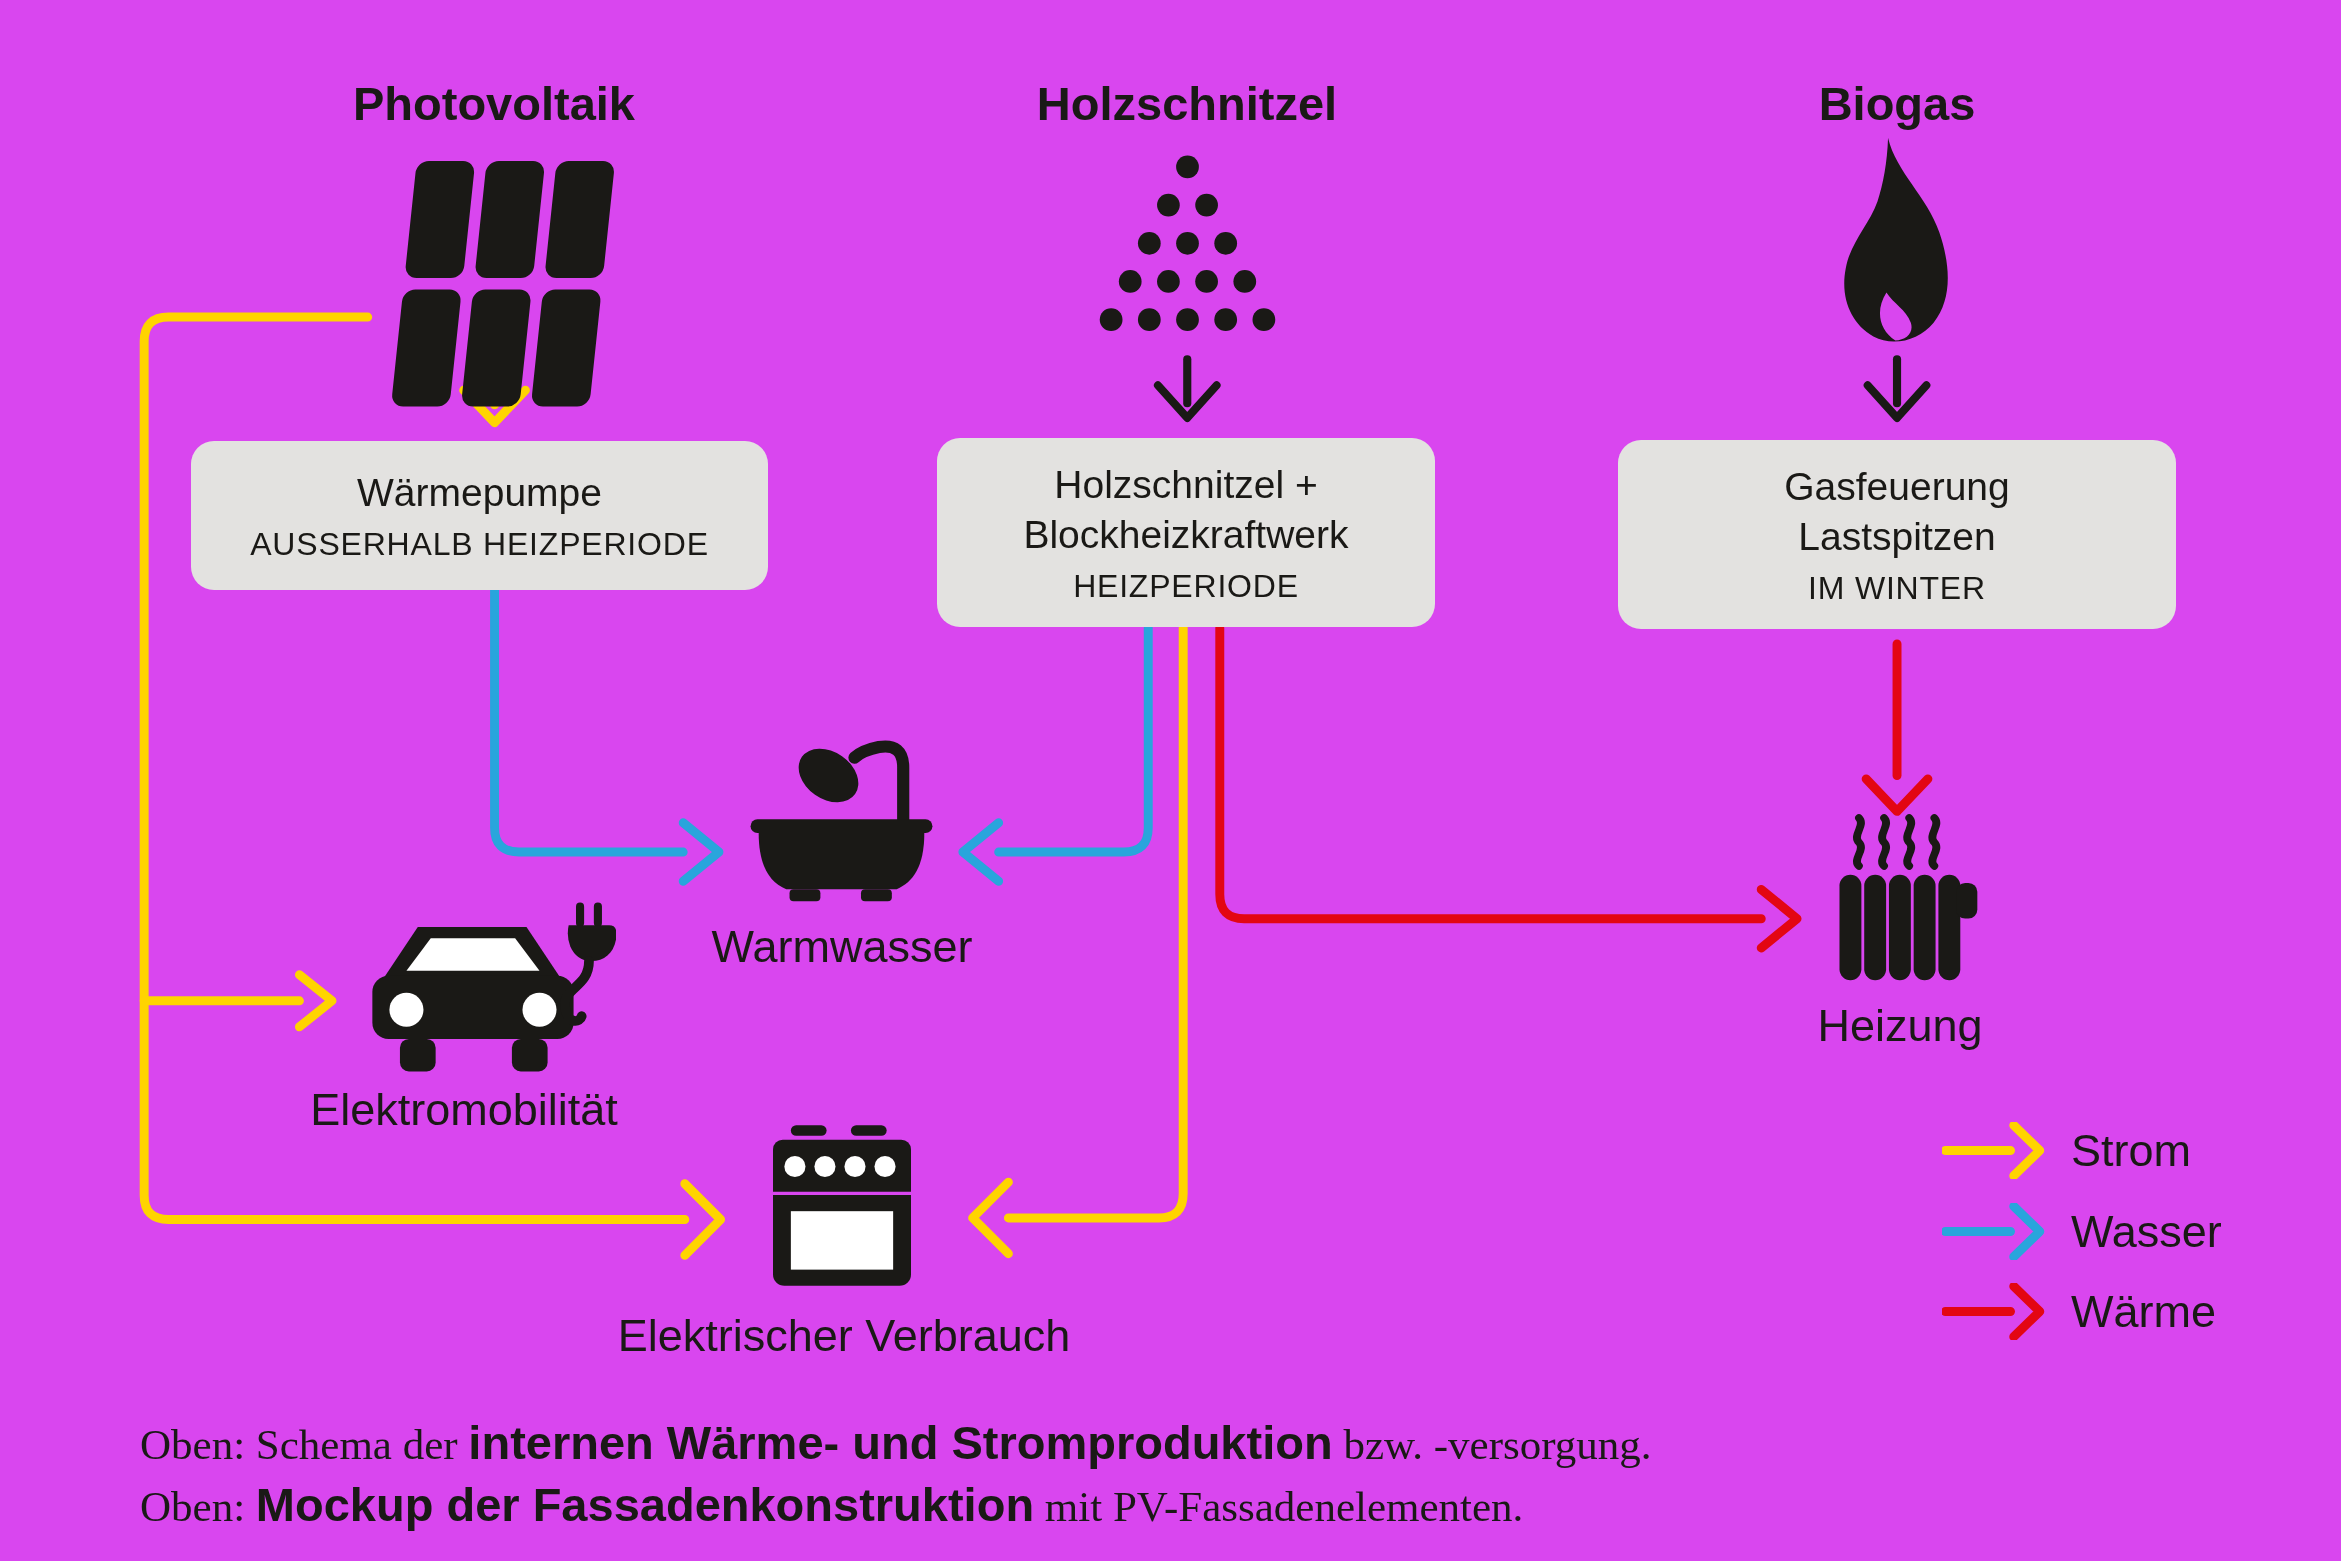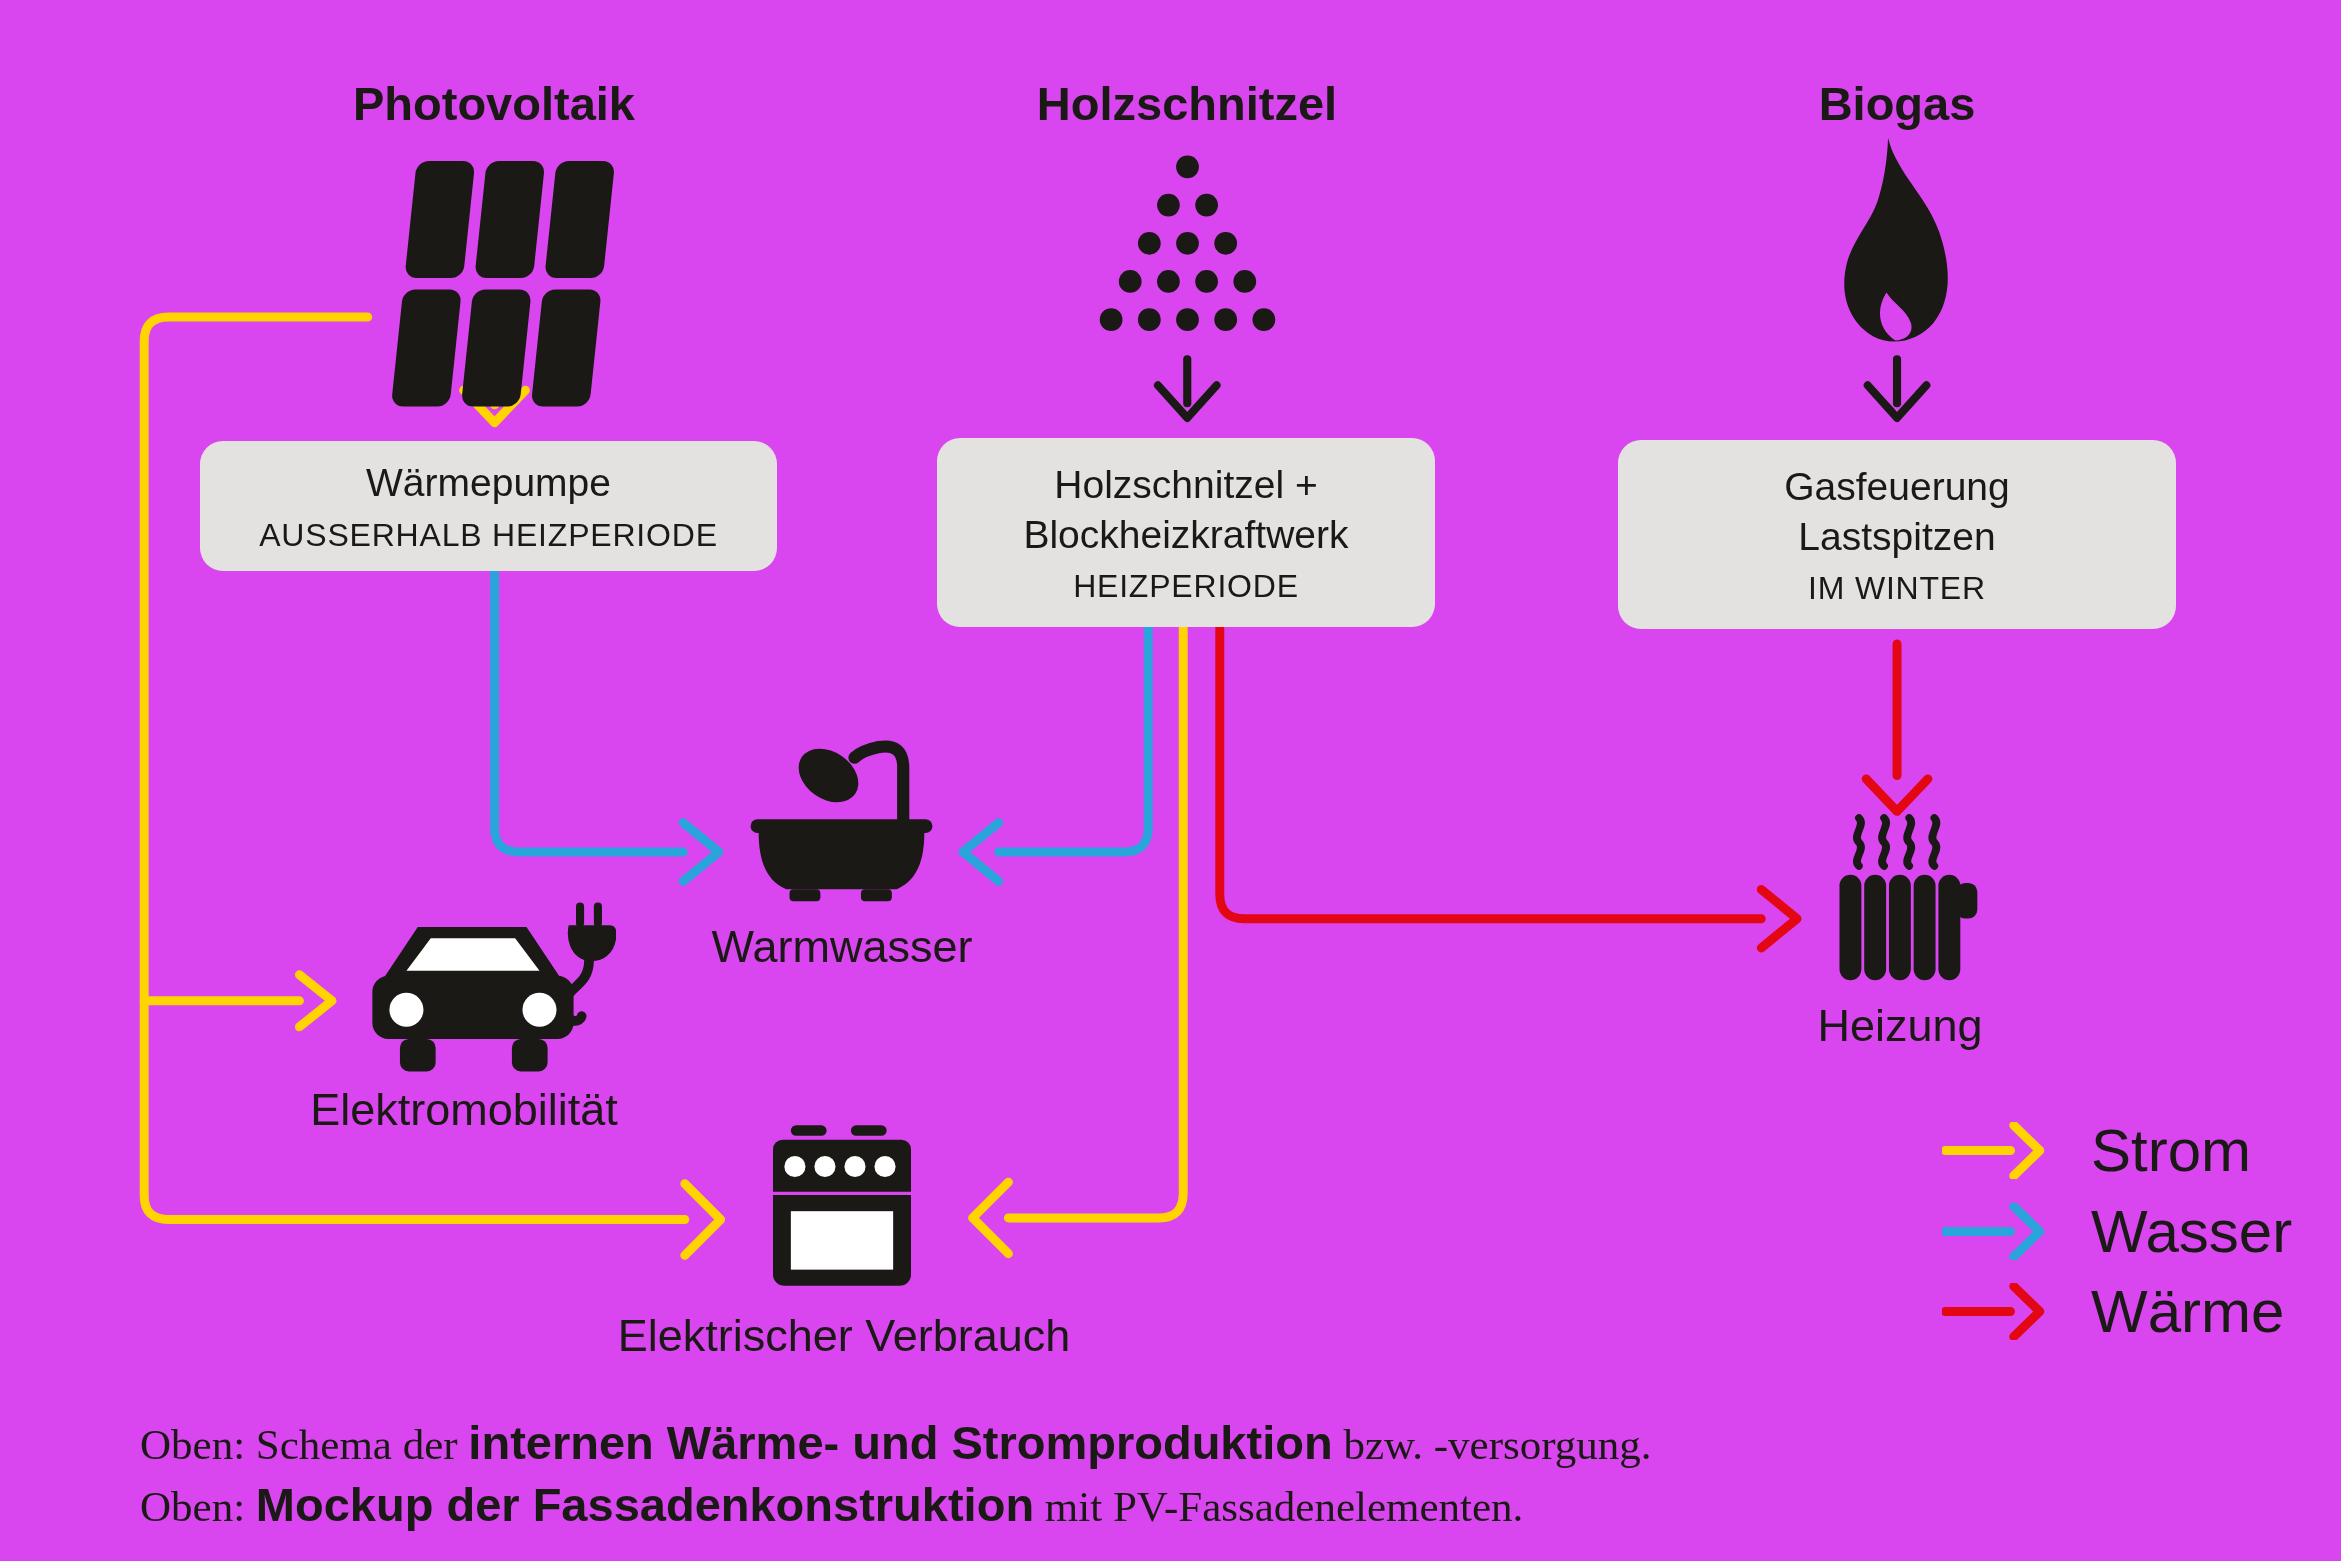--- a/index.html
+++ b/index.html
@@ -13,21 +13,21 @@
        display:flex;flex-direction:column;justify-content:center;align-items:center;text-align:center;}
   .box-title{font-size:39px;line-height:50px;}
   .box-sub{font-size:32px;line-height:37px;margin-top:8.1px;letter-spacing:0.8px;}
   .wires{position:absolute;left:0;top:0;}
   .wire{fill:none;stroke-width:11;stroke-linecap:round;stroke-linejoin:round;}
   .head{fill:none;stroke-width:11;stroke-linecap:round;stroke-linejoin:round;}
   .blackarrow{fill:none;stroke:var(--ink,#1a1916);stroke-width:10;stroke-linecap:round;stroke-linejoin:round;}
   .ico{position:absolute;}
   .ink{fill:var(--ink,#1a1916);}
   .legend-row{position:absolute;display:flex;align-items:center;gap:23px;}
-  .legend-label{font-size:60px;line-height:57px;margin-left:20px;}
+  .legend-label{font-size:45px;line-height:57px;}
   .caption{position:absolute;left:140px;top:1413px;font-family:"Liberation Serif",serif;
            font-size:43px;line-height:60px;color:var(--ink,#1a1916);}
   .caption b{font-family:"Liberation Sans",sans-serif;font-size:47px;font-weight:bold;}
 </style>
 </head>
 <body>
 
 <div id="canvas">
 
   <svg class="wires" width="2342" height="1561" viewBox="0 0 2880 1920">
@@ -121,21 +121,21 @@
       C 102 249 70 257 46 244
       C 18 228 5 196 12 160
       C 18 128 40 108 51 78
       C 58 57 63 30 64 0 Z
       M 73 249
       C 53 236 48 212 62 190
       C 71 204 86 211 92 227
       C 96 240 86 248 73 249 Z"></path>
   </svg>
 
-  <div class="box" style="left:200px;top:441px;width:577px;height:130px;">
+  <div class="box" style="left:191px;top:441px;width:577px;height:149px;">
     <div class="box-title">Wärmepumpe</div>
     <div class="box-sub">AUSSERHALB HEIZPERIODE</div>
   </div>
 
   <div class="box" style="left:937px;top:438px;width:498px;height:189px;">
     <div class="box-title">Holzschnitzel +</div>
     <div class="box-title">Blockheizkraftwerk</div>
     <div class="box-sub">HEIZPERIODE</div>
   </div>
 

